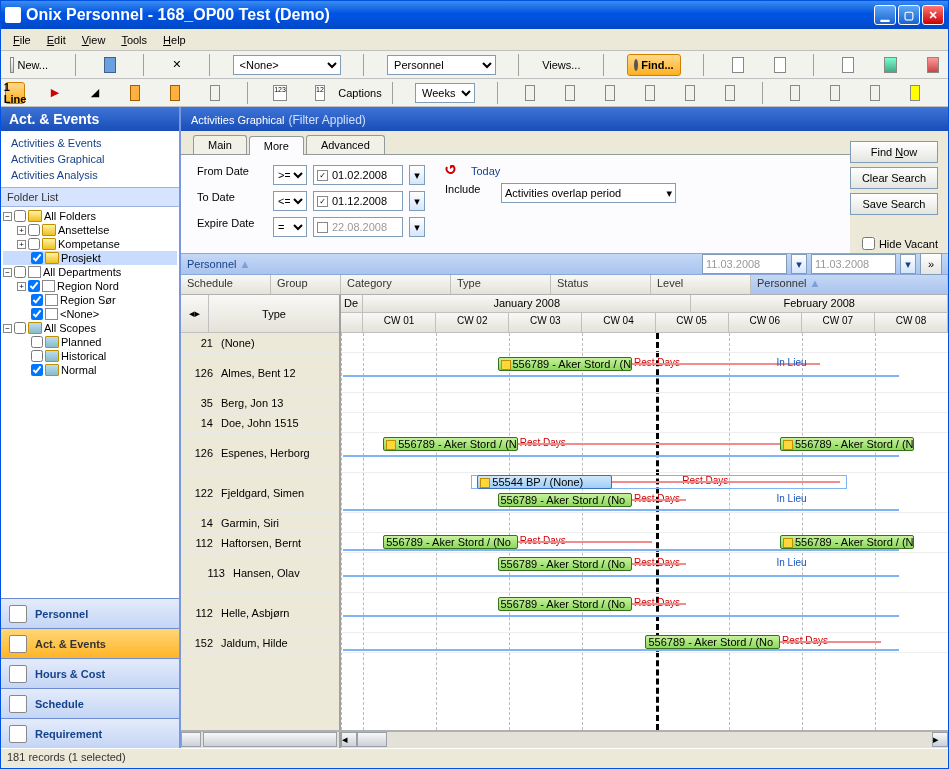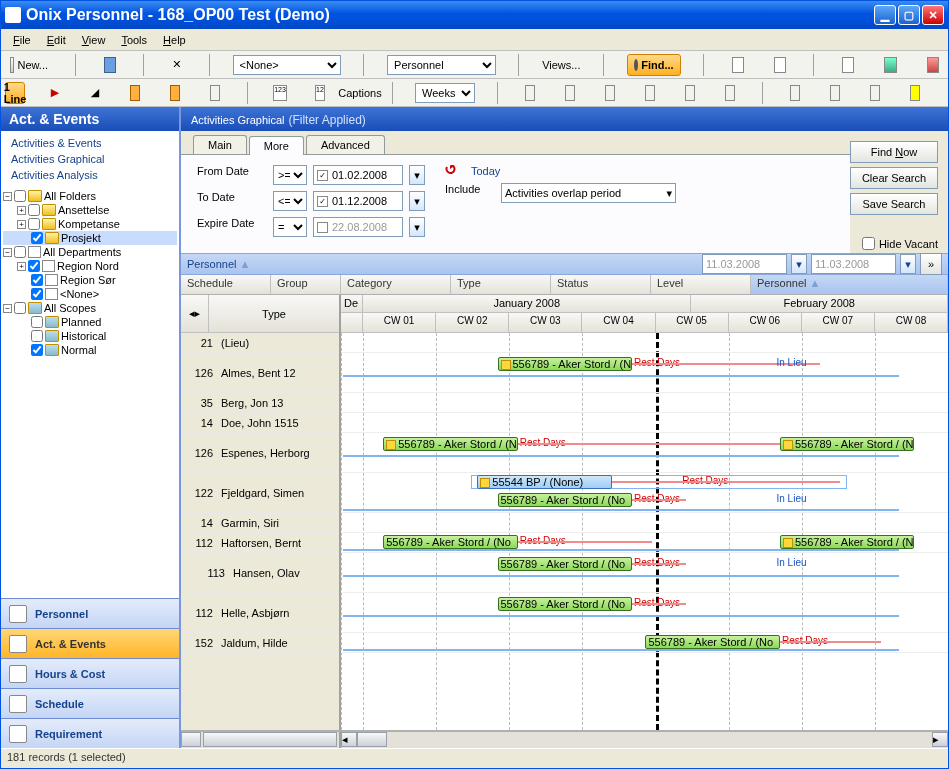--- a/index.html
+++ b/index.html
@@ -245,20 +245,21 @@
 
   <div class="body">
 
     <div class="sidebar">
       <div class="sidehdr">Act. &amp; Events</div>
       <div class="sidelinks">
         <div class="lnk">Activities &amp; Events</div>
         <div class="lnk">Activities Graphical</div>
         <div class="lnk">Activities Analysis</div>
       </div>
+      <div class="sidefh">Folder List</div>
       <div class="tree sidepane">
         <div class="tn">
             <span class="exp">−</span>
             <input type="checkbox" style="">
             <span class="fldr"></span>
             <span>All Folders</span>
           </div>
         <div class="tn">
             <span class="ind"></span>
             <span class="exp">+</span>
@@ -457,21 +458,21 @@
 
       <div class="gbody">
         <div class="gleft">
           <div class="glh">
             <div class="a">◂▸</div>
             <div class="b">Type</div>
           </div>
           <div class="grows" id="grows">
               <div class="grow" style="height: 20px;">
                 <div class="n">21</div>
-                <div class="t">(Lieu)</div>
+                <div class="t">(None)</div>
               </div>
               <div class="grow" style="height: 40px;">
                 <div class="n">126</div>
                 <div class="t">Almes, Bent 12</div>
               </div>
               <div class="grow" style="height: 20px;">
                 <div class="n">35</div>
                 <div class="t">Berg, Jon 13</div>
               </div>
               <div class="grow" style="height: 20px;">

